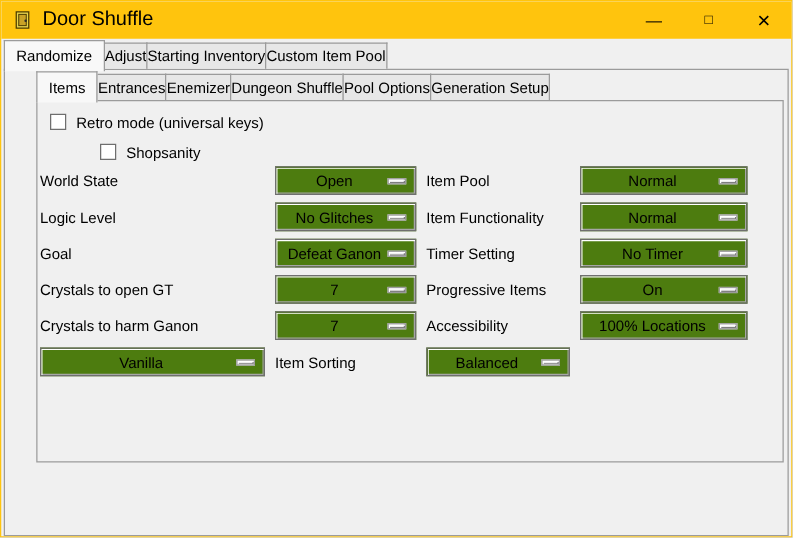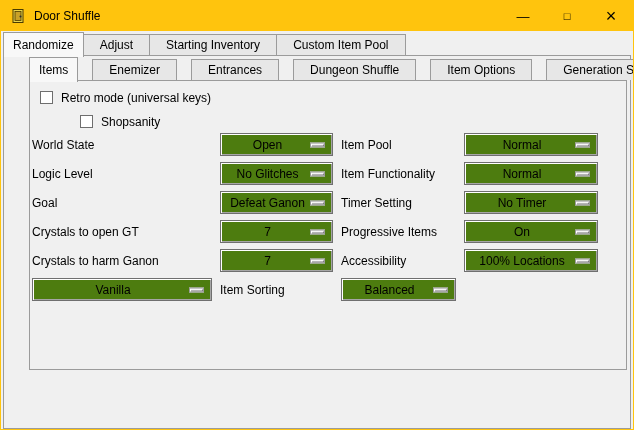--- a/index.html
+++ b/index.html
@@ -12,38 +12,38 @@
     background:#f0f0f0; overflow:hidden;
   }
 
   
   .titlebar{
     position:absolute; top:0; left:0; width:632px; height:30px;
     background:var(--accent,#ffc40d);
     display:flex; align-items:center;
   }
   .app-icon{ margin-left:9px; width:16px; height:16px; flex:0 0 auto; }
-  .title-text{ margin-left:8px; font-size:12px; color:#000; }
+  .title-text{ margin-left:8px; font-size:16px; color:#000; }
   .titlebar-spacer{ flex:1; }
   .win-btn{ width:44px; height:30px; display:flex; align-items:center; justify-content:center; cursor:default; }
   .win-btn .glyph{ font-size:13px; line-height:1; }
   .win-btn.close .glyph{ font-size:18px; }
   .win-btn.max .glyph{ font-size:11px; }
 
   
   .tabbar{ position:absolute; display:flex; align-items:center; height:22px; z-index:3; }
   .tab{
     background:#e7e7e7; border:1px solid #9b9b9b; border-bottom:none;
-    padding:3px 16px; margin-right:-1px; white-space:nowrap; cursor:default;
+    padding:3px 0; margin-right:-1px; white-space:nowrap; cursor:default;
   }
   .tab.active{
     background:#f8f8f8; padding:5px 9px; margin-bottom:-1px; position:relative; z-index:4;
   }
   .outer-tabbar{ top:32px; left:2px; }
-  .inner-tabbar{ top:57px; left:28px;gap:15px; }
+  .inner-tabbar{ top:57px; left:28px; }
 
   .outer-pane{
     position:absolute; top:54px; left:2px; width:628px; height:374px;
     border:1px solid #9b9b9b; background:#f0f0f0; z-index:1;
   }
   .inner-pane{
     position:absolute; top:79px; left:28px; width:598px; height:290px;
     border:1px solid #9b9b9b; background:#f0f0f0; z-index:2;
   }
 
@@ -135,24 +135,24 @@
     <div class="tab active">Randomize</div>
     <div class="tab">Adjust</div>
     <div class="tab">Starting Inventory</div>
     <div class="tab">Custom Item Pool</div>
   </div>
 
   <div class="outer-pane"></div>
 
   <div class="tabbar inner-tabbar">
     <div class="tab active">Items</div>
+    <div class="tab">Entrances</div>
     <div class="tab">Enemizer</div>
-    <div class="tab">Entrances</div>
     <div class="tab">Dungeon Shuffle</div>
-    <div class="tab">Item Options</div>
+    <div class="tab">Pool Options</div>
     <div class="tab">Generation Setup</div>
   </div>
 
   <div class="inner-pane">
 
     <div class="check-row r1">
       <span class="checkbox"></span>
       <span>Retro mode (universal keys)</span>
     </div>
     <div class="check-row r2">

